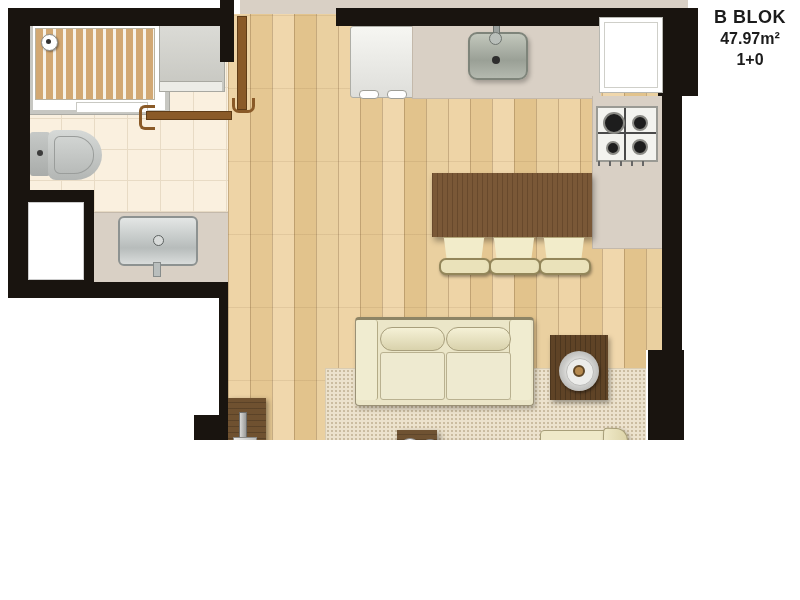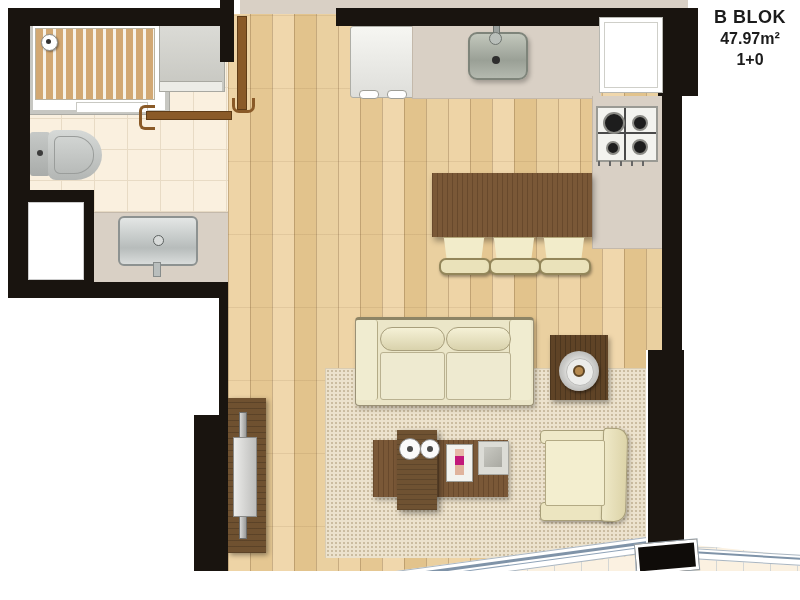--- a/index.html
+++ b/index.html
@@ -1,16 +1,16 @@
 <!DOCTYPE html>
 <html><head>
 <meta charset="utf-8">
 <style>
   html,body{margin:0;padding:0;background:#fff;}
-  #plan{position:relative;width:800px;height:571px;background:#ffffff;overflow:hidden;
+  #plan{position:relative;width:800px;height:440px;background:#ffffff;overflow:hidden;
         font-family:"Liberation Sans",sans-serif;}
   .abs{position:absolute;}
   .wall{background:#19140f;}
   
   .wood{
     background-color:#ead0a0;
     background-image:
       repeating-linear-gradient(90deg, rgba(101,69,34,.28) 0 1px, transparent 1px 22px),
       repeating-linear-gradient(0deg, rgba(101,69,34,.10) 0 1px, transparent 1px 73px),
       repeating-linear-gradient(90deg, #eed4a6 0 22px, #e5c792 22px 44px, #f0d7ac 44px 66px, #e2c38c 66px 88px, #ead0a0 88px 110px);

